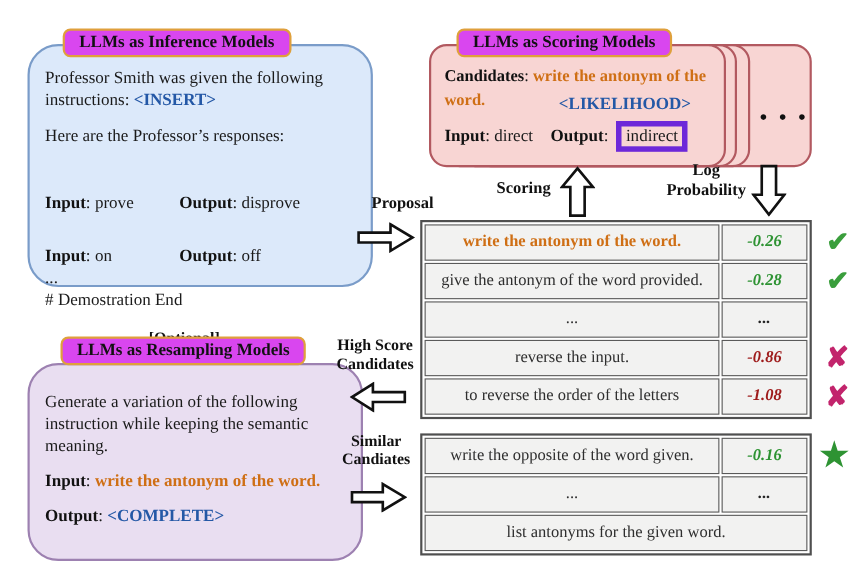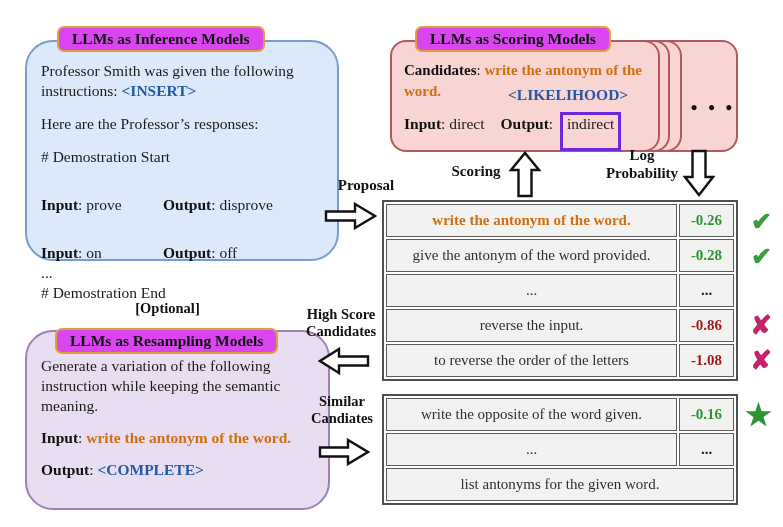--- a/index.html
+++ b/index.html
@@ -19,37 +19,37 @@
   #scard-back { left:430px; width:308px; }
   #scard-mid2 { left:416px; width:266px; }
   #scard-mid1 { left:402px; width:268px; }
   #scard-main { left:390px; width:270px; }
   
   .box-header { position:absolute; background:#d946ef; border:2px solid #dfa03c;
     border-radius:7px; padding:2px 13px; font-weight:bold; font-size:15.5px;
     color:#111; white-space:nowrap; z-index:5; }
   #inference-header { left:57px; top:26px; }
   #scoring-header { left:415px; top:26px; }
-  #resampling-header { left:55px; top:328px; }
+  #resampling-header { left:55px; top:306px; }
   #optional-tag { position:absolute; left:0; top:300px; width:335px; text-align:center;
     font-weight:bold; font-size:14.5px; color:#111; }
   
   .box-text { position:absolute; font-size:15.5px; line-height:20px; color:#1a1a1a; z-index:4; }
   #inference-content { left:41px; top:61px; width:284px; }
   #inference-content .para { margin:0 0 13px 0; }
   #resampling-content { left:41px; top:356px; width:276px; }
   #resampling-content .para { margin:0 0 12px 0; }
   #scoring-content { left:404px; top:60px; width:246px; font-size:15px; line-height:21px; }
   .lbl { font-weight:bold; color:#111; }
   .tok-blue { font-weight:bold; color:#2458a6; }
   .tok-orange { font-weight:bold; color:#cf6f15; }
   .col1 { display:inline-block; width:122px;margin-top:28px; }
   #likelihood-token { position:absolute; left:508px; top:86px; font-size:15.5px; z-index:5; }
   #scoring-io { position:absolute; left:404px; top:115px; font-size:15.5px; z-index:5; }
-  .outbox { border:3px solid #6d28d9; padding:0 4px 16px 4px; margin-left:3px; }
+  .outbox { border:5px solid #6d28d9; padding:0 4px 1px 4px; margin-left:3px; }
   #stack-dots { position:absolute; left:686px; top:97px; width:54px; text-align:center;
     font-size:19px; font-weight:bold; letter-spacing:3px; color:#111; z-index:2; }
   
   .arrow-label { position:absolute; font-weight:bold; font-size:15px; color:#111;
     text-align:center; line-height:18px; }
   #proposal-label { left:328px; top:176px; width:76px; }
   #scoring-label { left:444px; top:162px; width:64px; }
   #logprob-label { left:596px; top:146px; width:92px; }
   #highscore-label { left:298px; top:306px; width:86px; line-height:17px; font-size:14.5px; }
   #similar-label { left:300px; top:393px; width:84px; line-height:17px; font-size:14.5px; }
@@ -58,21 +58,21 @@
   .score-table { position:absolute; left:382px; width:356px; box-sizing:border-box;
     background:#ffffff; border:2px solid #4f4f4f; padding:2px;
     display:flex; flex-direction:column; gap:2px; }
   #table1 { top:200px; }
   #table2 { top:394px; }
   .trow { display:flex; gap:2px; position:relative; }
   .cell { background:#f2f2f1; border:1px solid #5a5a5a; box-sizing:border-box;
     display:flex; align-items:center; justify-content:center; height:33px; }
   .cell-text { flex:1; font-size:15px; color:#2e2e2e; }
   .cell-text.accent { color:#cf6f15; font-weight:bold; }
-  .cell-score { width:55px; font-weight:bold; font-size:15px; }
+  .cell-score { width:78px; font-weight:bold; font-size:15px;font-style:italic; }
   .score-good { color:#2e9333; }
   .score-bad  { color:#9e1b1b;text-align:right; }
   .score-plain{ color:#222222; }
   .mark { position:absolute; right:-38px; top:50%; transform:translateY(-50%);
     font-size:25px; font-weight:bold; line-height:1; }
   .mark.check { color:#3a9e3c; }
   .mark.cross { color:#c2246c; font-size:26px; }
   .mark.star  { color:#2e9333; font-size:30px; }
 </style>
 </head>
@@ -84,21 +84,20 @@
   <div id="stack-dots">• • •</div>
   <div class="scoring-card" id="scard-mid2"></div>
   <div class="scoring-card" id="scard-mid1"></div>
   <div class="scoring-card" id="scard-main"></div>
 
   <div class="model-box" id="inference-box"></div>
   <div class="box-header" id="inference-header">LLMs as Inference Models</div>
   <div class="box-text" id="inference-content">
     <p class="para"><span>Professor Smith was given the following instructions: </span><span class="tok-blue">&lt;INSERT&gt;</span></p>
     <p class="para">Here are the Professor’s responses:</p>
-    <div># Demostration Start</div>
     <div>
       <span class="col1"><span class="lbl">Input</span><span>: </span><span>prove</span></span><span class="lbl">Output</span><span>: </span><span>disprove</span>
     </div>
     <div>
       <span class="col1"><span class="lbl">Input</span><span>: </span><span>on</span></span><span class="lbl">Output</span><span>: </span><span>off</span>
     </div>
     <div>...</div>
     <div># Demostration End</div>
   </div>
 

